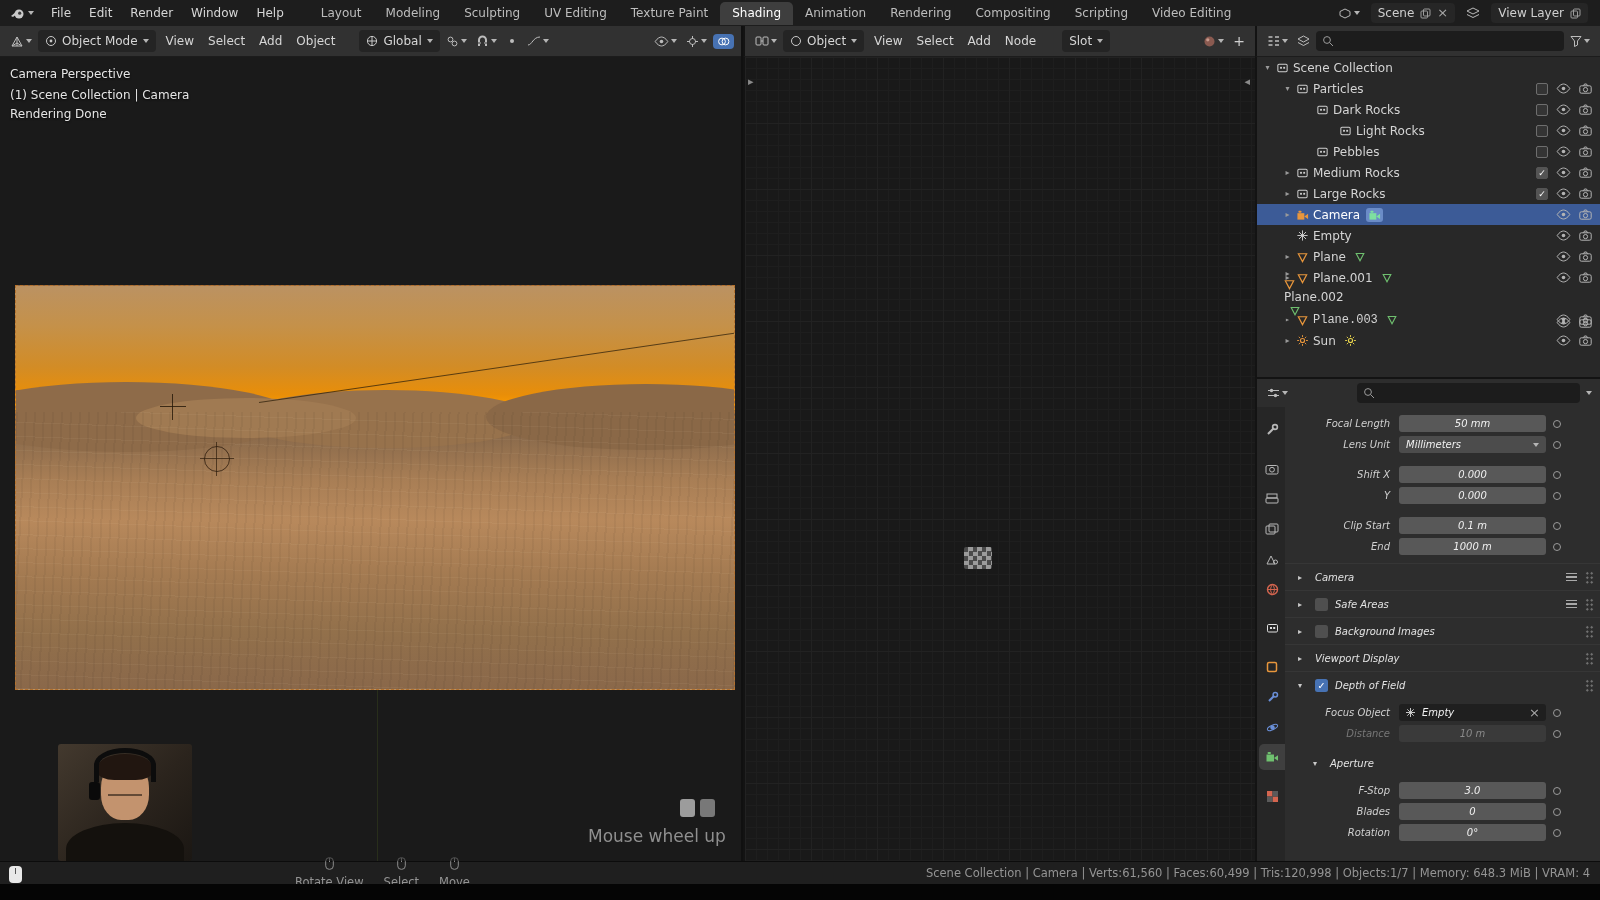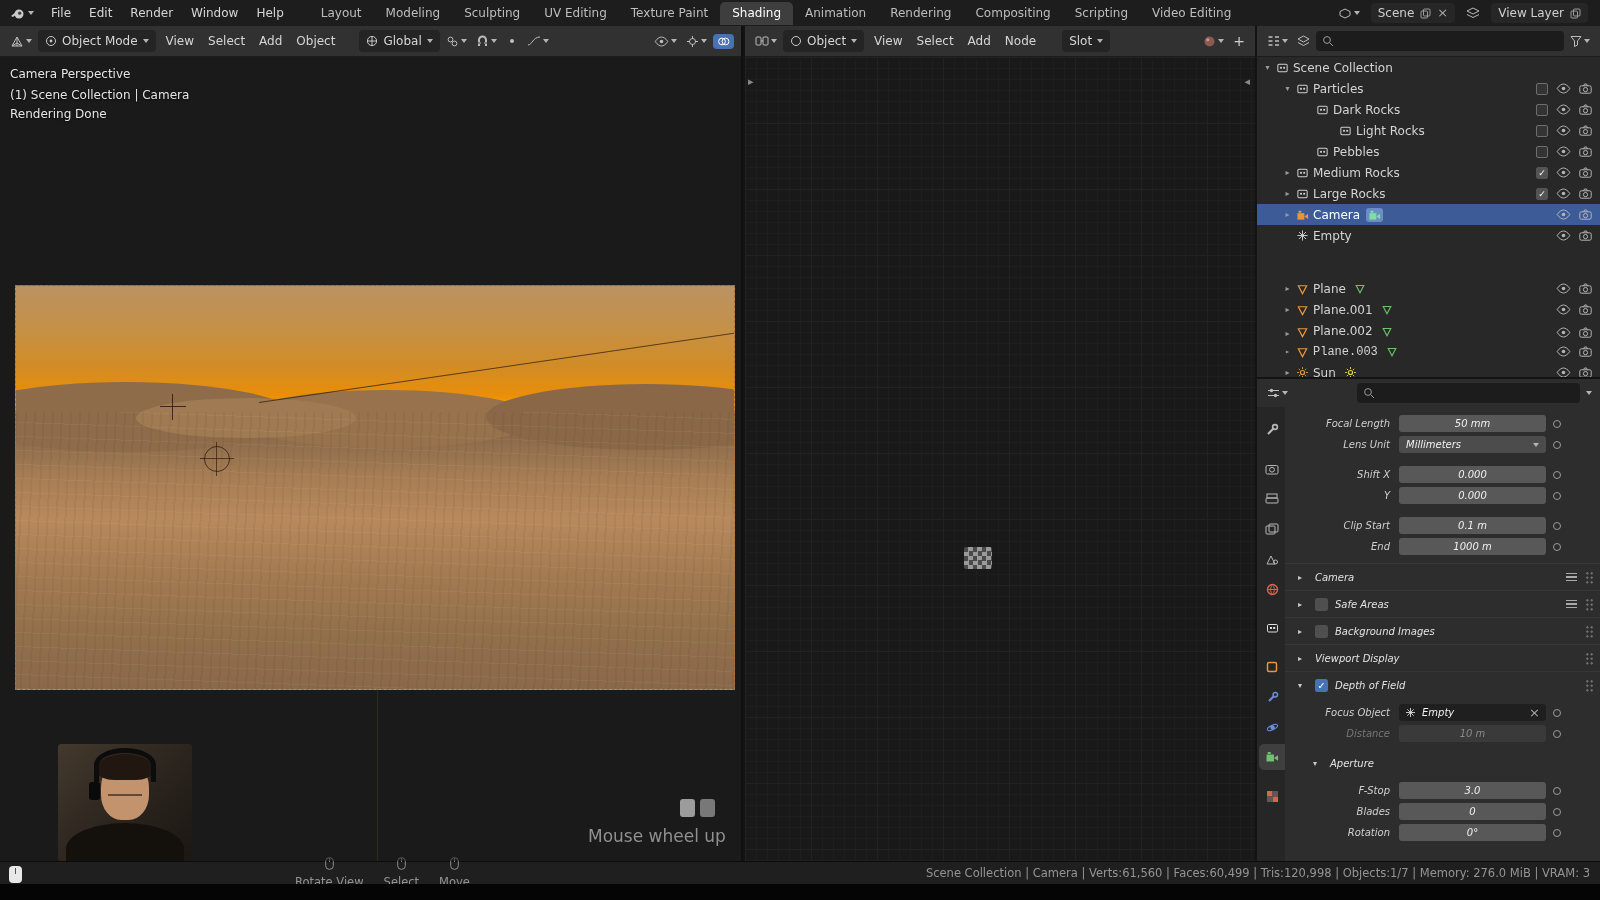--- a/index.html
+++ b/index.html
@@ -650,21 +650,21 @@
             </svg>
             <svg width="13" height="11" viewBox="0 0 13 11">
               <rect x="0.8" y="2.8" width="11.4" height="7.4" rx="1.5" fill="none" stroke="#b4b4b4"></rect>
               <circle cx="6.5" cy="6.6" r="2.1" fill="none" stroke="#b4b4b4"></circle>
               <path d="M4.5 2.8 5.5 1h2l1 1.8" fill="none" stroke="#b4b4b4"></path>
             </svg>
           </span>
         </div>
       </div>
 
-      <div class="orow" style="padding-left: 24px; margin-top: 32px;">
+      <div class="orow" style="padding-left: 24px;">
         <div class="orow-inner" style="display:flex;align-items:center;width:100%;">
           <span class="oarrow has"><span class="x"></span></span>
           <span class="oicon">
             <svg width="13" height="12" viewBox="0 0 14 13">
               <path d="M2.5 3h9L7 11.5Z" fill="none" stroke="#e8963c" stroke-width="1.3"></path>
             </svg>
           </span>
           <span class="oname">Plane</span>
           <span class="obadge">
             <svg width="12" height="11" viewBox="0 0 14 13">
@@ -709,21 +709,21 @@
             <svg width="13" height="11" viewBox="0 0 13 11">
               <rect x="0.8" y="2.8" width="11.4" height="7.4" rx="1.5" fill="none" stroke="#b4b4b4"></rect>
               <circle cx="6.5" cy="6.6" r="2.1" fill="none" stroke="#b4b4b4"></circle>
               <path d="M4.5 2.8 5.5 1h2l1 1.8" fill="none" stroke="#b4b4b4"></path>
             </svg>
           </span>
         </div>
       </div>
 
       <div class="orow" style="padding-left: 24px;">
-        <div class="orow-inner" style="display:flex;align-items:flex-end;width:100%;">
+        <div class="orow-inner" style="display:flex;align-items:flex-start;width:100%;flex-direction:column;">
           <span class="oarrow has"><span class="x"></span></span>
           <span class="oicon">
             <svg width="13" height="12" viewBox="0 0 14 13">
               <path d="M2.5 3h9L7 11.5Z" fill="none" stroke="#e8963c" stroke-width="1.3"></path>
             </svg>
           </span>
           <span class="oname">Plane.002</span>
           <span class="obadge">
             <svg width="12" height="11" viewBox="0 0 14 13">
               <path d="M2.5 3h9L7 11.5Z" fill="none" stroke="#6fc06f" stroke-width="1.3"></path>
@@ -1065,18 +1065,18 @@
         </span>
 
         <span class="hint">
           <svg width="9" height="13" viewBox="0 0 9 13">
             <rect x="0.7" y="0.7" width="7.6" height="11.6" rx="3.5" fill="none" stroke="#8d8d8d"></rect>
             <path d="M4.5 1v4" stroke="#8d8d8d"></path>
           </svg>
           <span>Move</span>
         </span>
       </div>
-    <span class="stats">Scene Collection | Camera | Verts:61,560 | Faces:60,499 | Tris:120,998 | Objects:1/7 | Memory: 276.0 MiB | VRAM: 3</span>
+    <span class="stats">Scene Collection | Camera | Verts:61,560 | Faces:60,499 | Tris:120,998 | Objects:1/7 | Memory: 648.3 MiB | VRAM: 4</span>
   </footer>
   <div id="bottom-strip"></div>
   <div class="sc-mouse-corner"></div>
 
 </div>
 
 </body></html>

